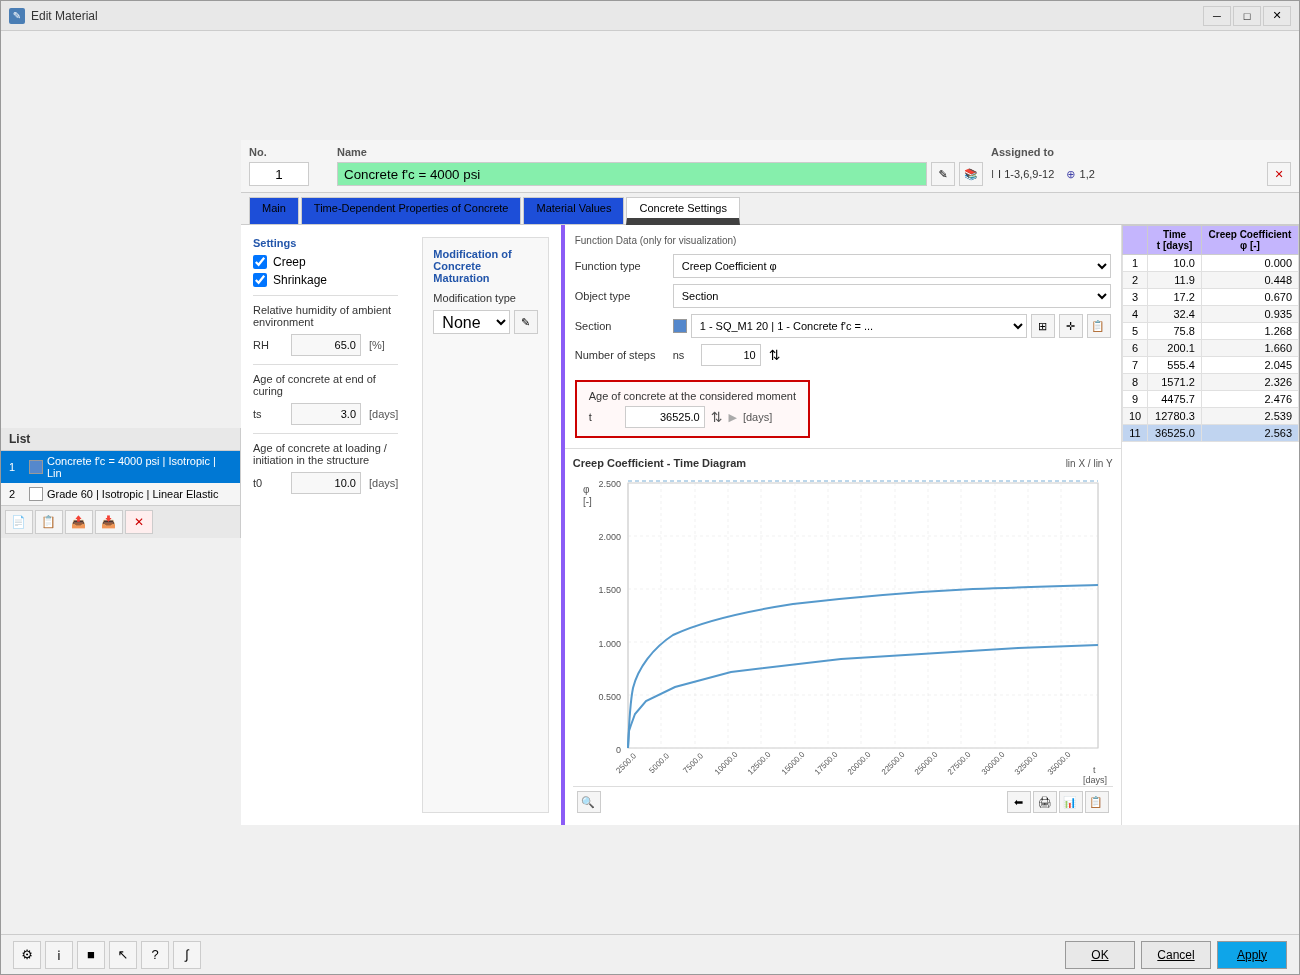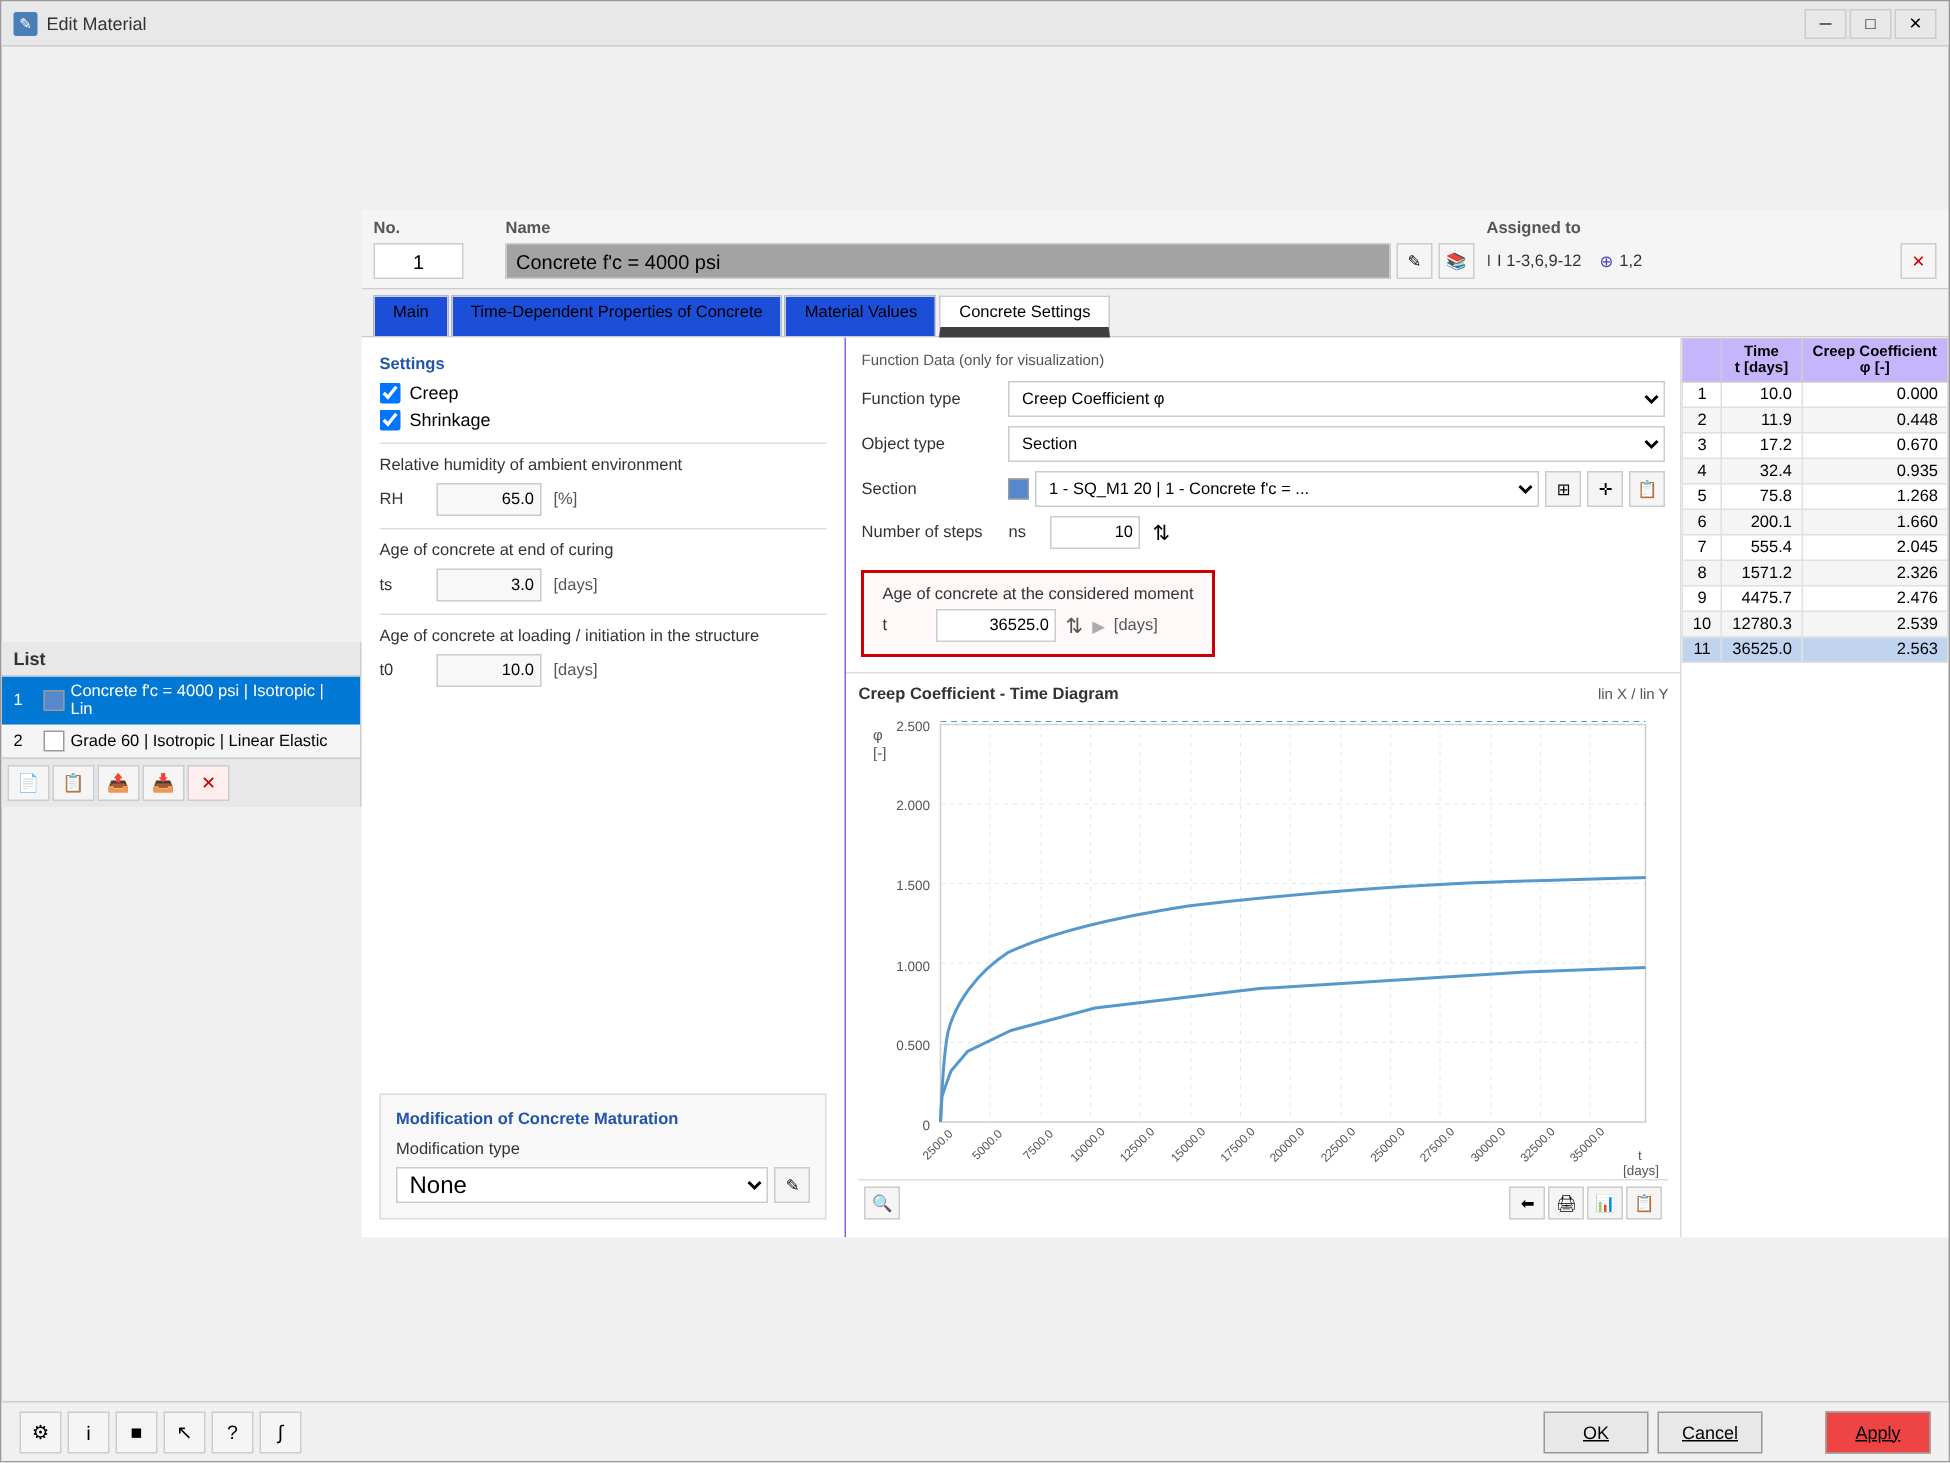--- a/index.html
+++ b/index.html
@@ -32,36 +32,36 @@
     .right-panel { flex: 1; display: flex; flex-direction: column; overflow: hidden; }
     
     
     .info-bar { display: flex; padding: 6px 8px; gap: 8px; background: #f5f5f5; border-bottom: 1px solid #ccc; align-items: flex-start; }
     .info-section { display: flex; flex-direction: column; gap: 4px; }
     .info-label { font-size: 11px; color: #555; font-weight: bold; }
     .no-section { width: 80px; }
     .no-input { width: 60px; height: 24px; border: 1px solid #ccc; padding: 2px 4px; background: white; text-align: center; }
     .name-section { flex: 1; }
     .name-row { display: flex; gap: 4px; align-items: center; }
-    .name-input { flex: 1; height: 24px; border: 1px solid #ccc; padding: 2px 6px; background: #a3a3a3; }
+    .name-input { flex: 1; height: 24px; border: 1px solid #ccc; padding: 2px 6px; background: #86efac; }
     .icon-btn { width: 24px; height: 24px; border: 1px solid #ccc; background: #f5f5f5; cursor: pointer; display: flex; align-items: center; justify-content: center; font-size: 11px; }
     .assigned-section { width: 300px; }
     .assigned-row { display: flex; gap: 4px; align-items: center; }
     .assigned-text { font-size: 11px; color: #333; }
     
     
     .tabs-bar { display: flex; border-bottom: 1px solid #ccc; background: #f0f0f0; padding: 0 8px; padding-top: 4px; }
     .tab { padding: 4px 12px; border: 1px solid #ccc; border-bottom: none; background: #1d4ed8; cursor: pointer; font-size: 11px; margin-right: 2px; }
     .tab.active { background: white; border-bottom: 7px solid #404040; margin-bottom: -1px; z-index: 1; }
     
     
     .main-content { flex: 1; display: flex; overflow: hidden; background: white; }
     
     
-    .settings-panel { width: 460px; border-right: 1px solid #8b5cf6; padding: 12px; overflow-y: auto; display: flex; flex-direction: column; }
+    .settings-panel { width: 460px; border-right: 4px solid #8b5cf6; padding: 12px; overflow-y: auto; display: flex; flex-direction: row; gap: 12px; }
     .section-title { font-size: 11px; color: #2255aa; font-weight: bold; margin-bottom: 6px; }
     .checkbox-row { display: flex; align-items: center; gap: 6px; margin-bottom: 4px; }
     .checkbox-row input[type=checkbox] { width: 14px; height: 14px; }
     .field-row { display: flex; align-items: center; gap: 8px; margin-bottom: 6px; }
     .field-label { font-size: 11px; color: #333; min-width: 30px; }
     .field-input { width: 70px; height: 22px; border: 1px solid #ccc; padding: 2px 4px; background: #f8f8f8; text-align: right; font-size: 11px; }
     .field-unit { font-size: 11px; color: #555; }
     .section-subtitle { font-size: 11px; color: #333; margin-bottom: 6px; }
     .divider { border-top: 1px solid #ddd; margin: 8px 0; }
     
@@ -98,21 +98,21 @@
     .chart-title-row { display: flex; justify-content: space-between; align-items: center; margin-bottom: 4px; }
     .chart-title { font-size: 11px; color: #333; font-weight: bold; }
     .chart-scale { font-size: 10px; color: #555; }
     
     
     .bottom-bar { height: 40px; background: #f0f0f0; border-top: 1px solid #ccc; display: flex; align-items: center; justify-content: space-between; padding: 0 12px; }
     .bottom-icons { display: flex; gap: 4px; }
     .bottom-icon-btn { width: 28px; height: 28px; border: 1px solid #ccc; background: #f5f5f5; cursor: pointer; display: flex; align-items: center; justify-content: center; font-size: 13px; }
     .bottom-buttons { display: flex; gap: 6px; }
     .bottom-btn { height: 28px; min-width: 70px; padding: 0 12px; border: 1px solid #999; background: #e8e8e8; cursor: pointer; font-size: 12px; text-decoration: underline; }
-    .bottom-btn.apply { background: #ef4444; margin-left: 36px; }
+    .bottom-btn.apply { background: #0ea5e9; }
     
     .color-box-blue { background: #5588cc; }
     .color-box-none { background: white; }
     
     .chart-toolbar { display: flex; justify-content: space-between; padding: 4px; border-top: 1px solid #ddd; }
     .chart-tool-btn { width: 24px; height: 22px; border: 1px solid #ccc; background: #f5f5f5; cursor: pointer; display: flex; align-items: center; justify-content: center; font-size: 11px; }
   </style>
 </head>
 <body>
 

